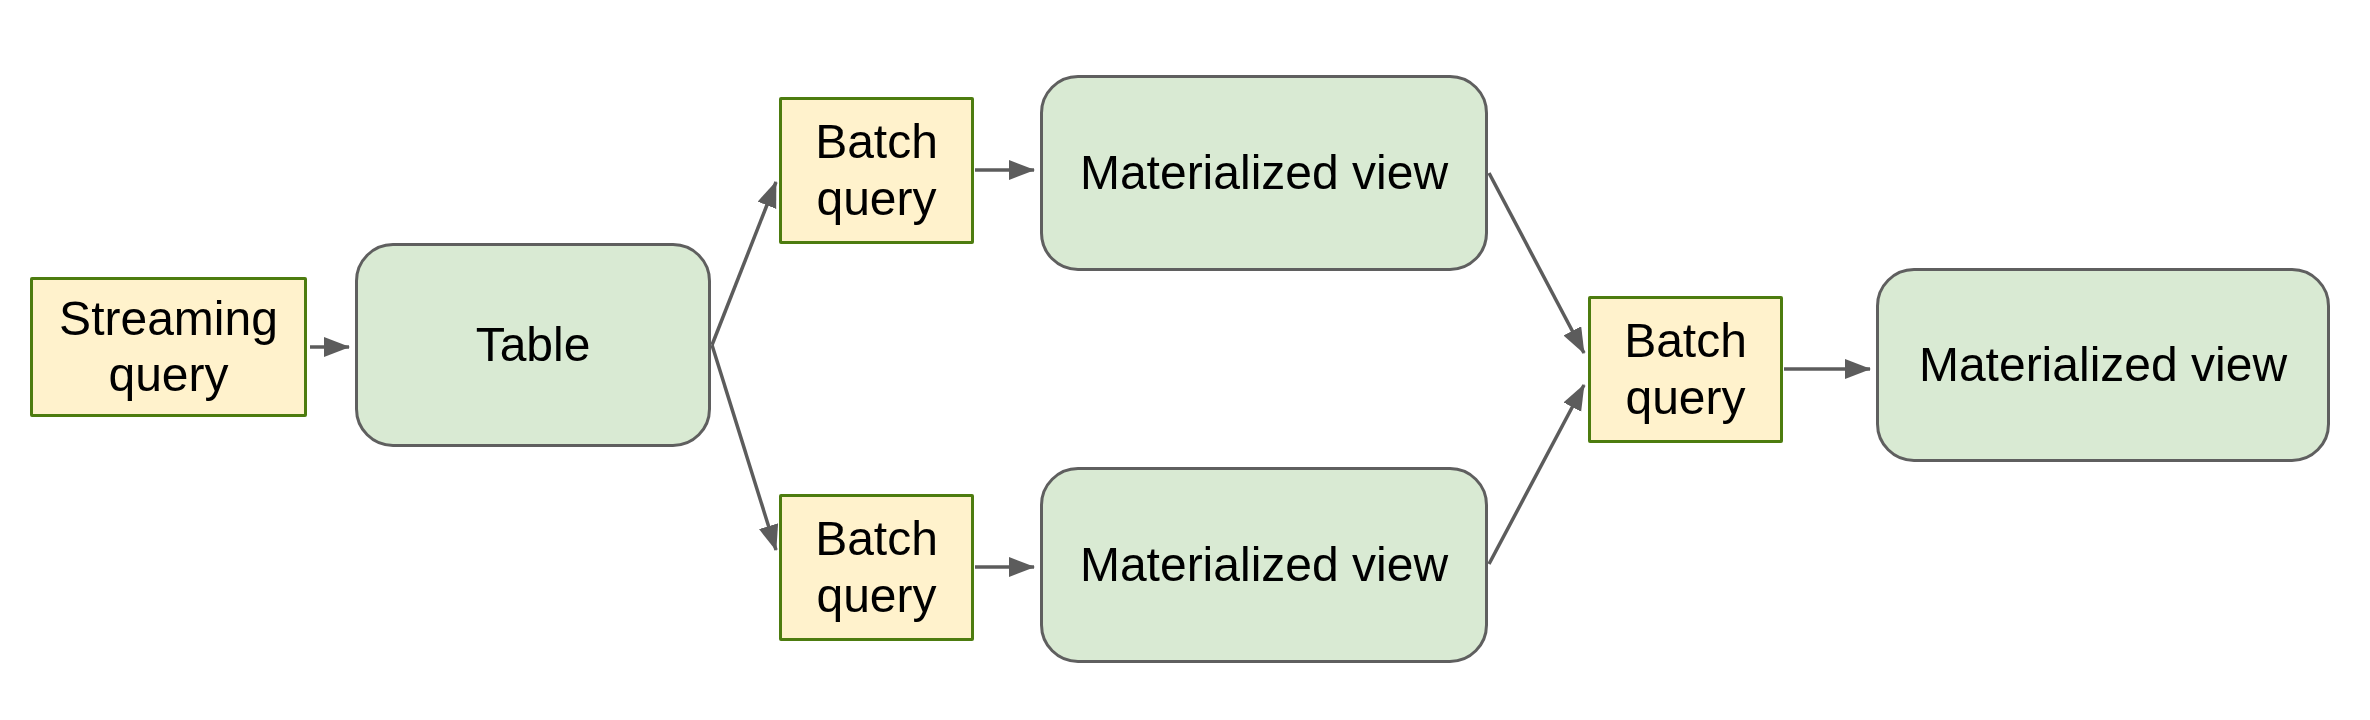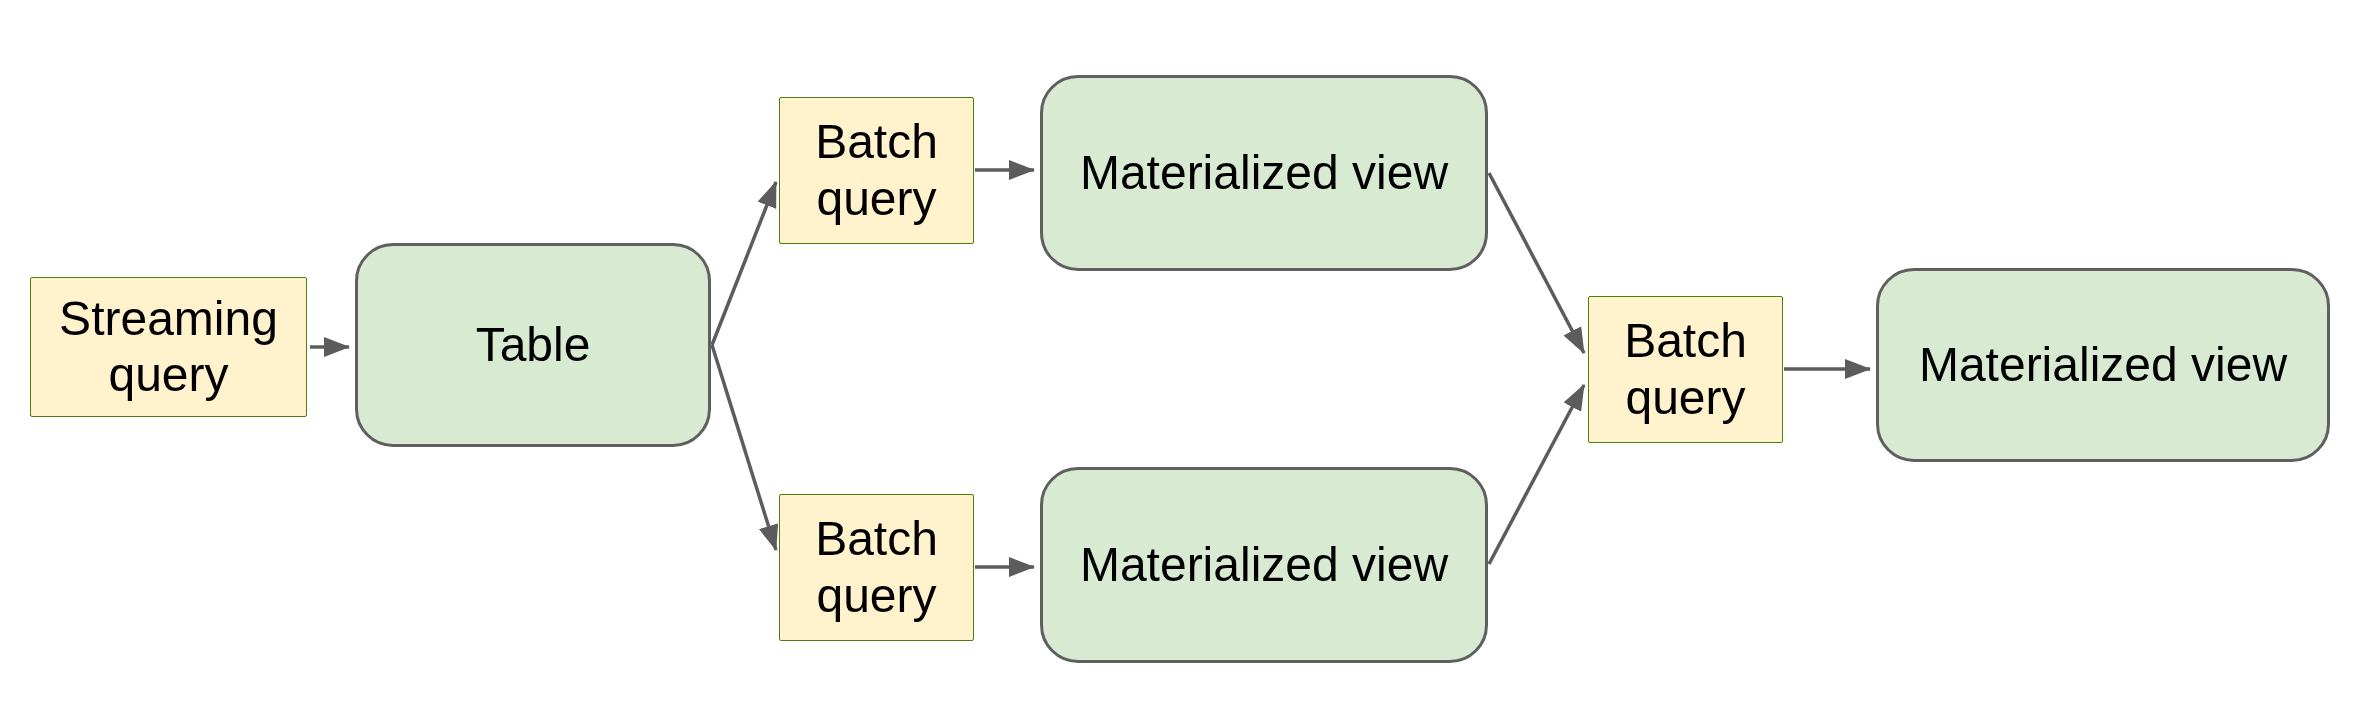--- a/index.html
+++ b/index.html
@@ -29,21 +29,21 @@
     align-items: center;
     justify-content: center;
     text-align: center;
     font-size: 48px;
     line-height: 1.17;
     color: #000000;
     padding: 4px 6px;
   }
   .node.query {
     background: #fff2cc;
-    border: 1px solid #4d7c0f;
+    border: 3px solid #4d7c0f;
     border-radius: 2px;
   }
   .node.entity {
     background: #d9ead3;
     border: 3px solid #5f5f5f;
     border-radius: 38px;
     align-items: center;
   }
   
   #node-streaming-query      { left: 30px;   top: 277px; width: 277px; height: 140px; }

